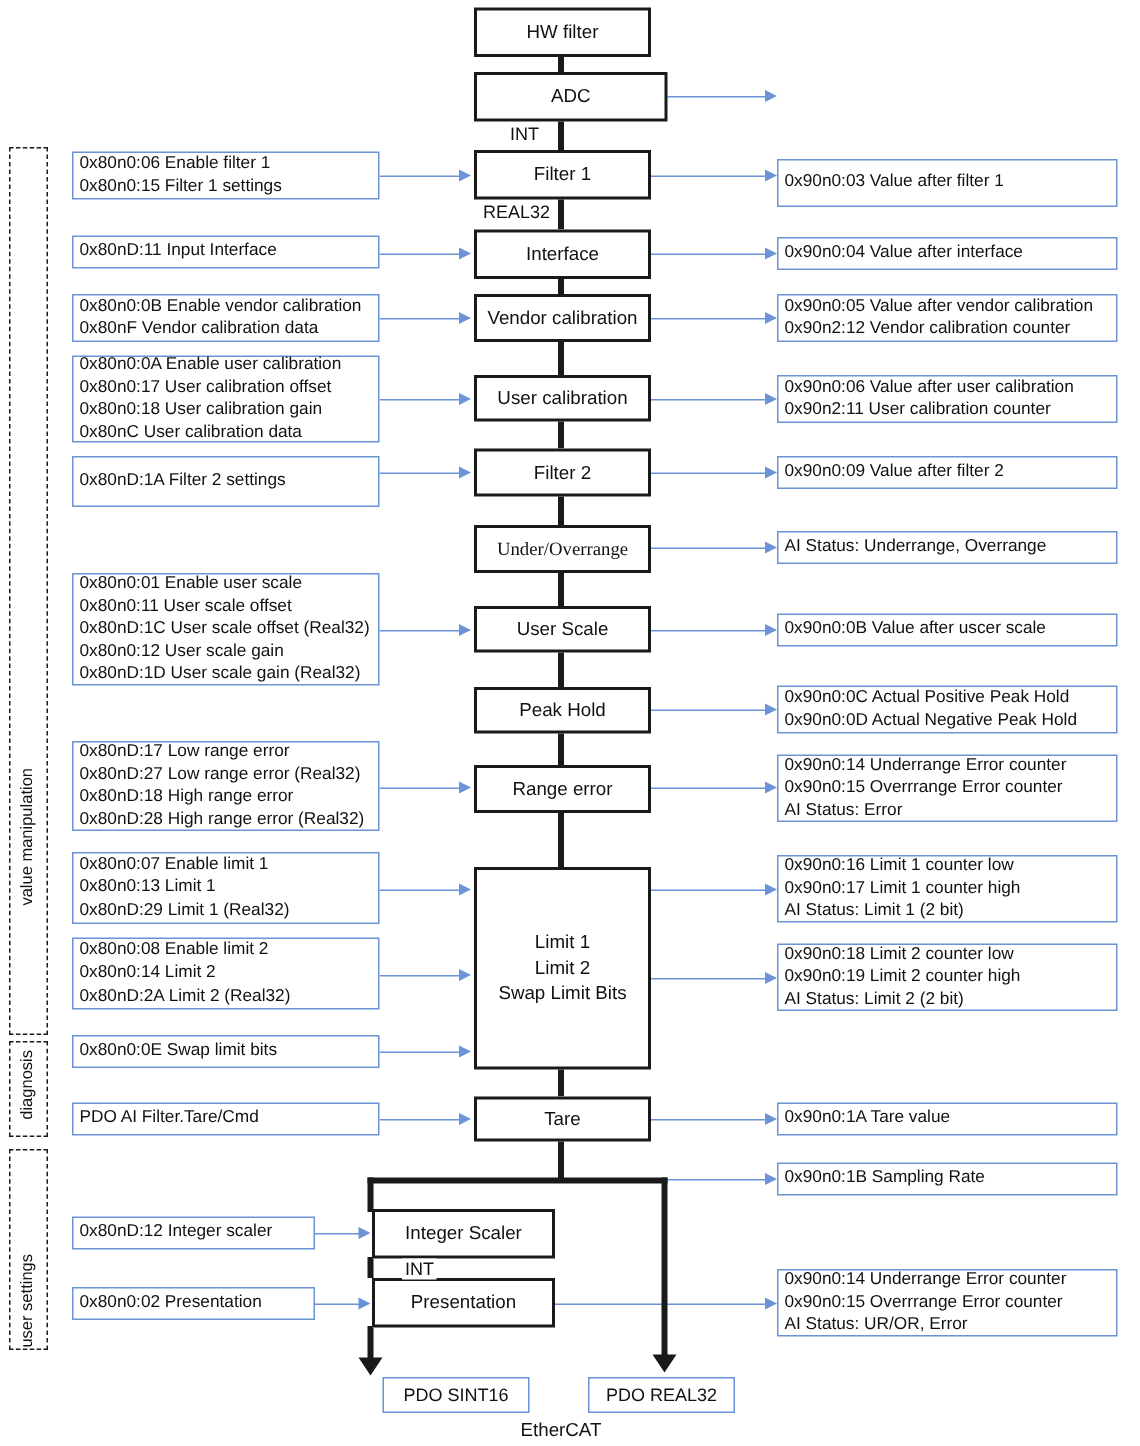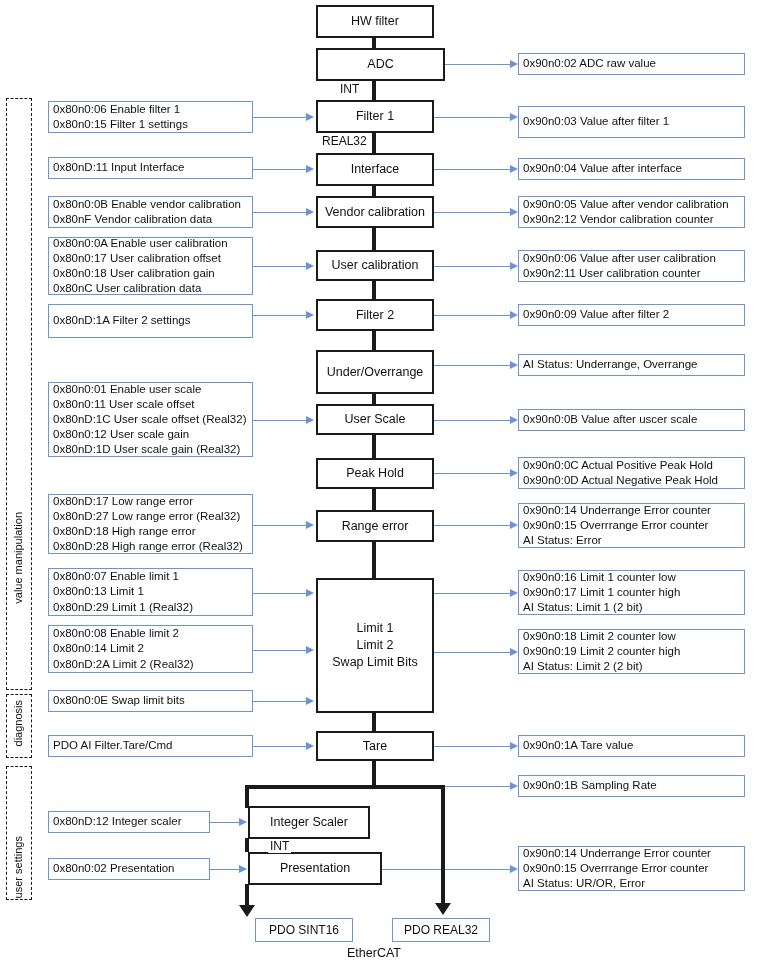--- a/index.html
+++ b/index.html
@@ -196,21 +196,21 @@
   </div>
 
   <div class="pbox" style="left:316px; top:250px; width:118px; height:31px;">
     <span>User calibration</span>
   </div>
 
   <div class="pbox" style="left:316px; top:299px; width:118px; height:32px;">
     <span>Filter 2</span>
   </div>
 
-  <div class="pbox" style="left:316px; top:350px; width:118px; height:44px;">
+  <div class="pbox" style="left:316px; top:350px; width:118px; height:32px;font-family:Liberation Serif, serif;">
     <span>Under/Overrange</span>
   </div>
 
   <div class="pbox" style="left:316px; top:404px; width:118px; height:31px;">
     <span>User Scale</span>
   </div>
 
   <div class="pbox" style="left:316px; top:458px; width:118px; height:31px;">
     <span>Peak Hold</span>
   </div>
@@ -228,21 +228,21 @@
   <div class="pbox" style="left:316px; top:731px; width:118px; height:30px;">
     <span>Tare</span>
   </div>
 
   <div class="pbox" style="left:248px; top:806px; width:122px; height:33px;">
     <span>Integer Scaler</span>
   </div>
 
   <div class="tlabel" style="left:268px; top:839px;">INT</div>
 
-  <div class="pbox" style="left:248px; top:852px; width:134px; height:33px;">
+  <div class="pbox" style="left:248px; top:852px; width:122px; height:33px;">
     <span>Presentation</span>
   </div>
 
   <div class="pdobox" style="left:255px; top:918px; width:98px; height:24px;">
     <span>PDO SINT16</span>
   </div>
   <div class="pdobox" style="left:392px; top:918px; width:98px; height:24px;">
     <span>PDO REAL32</span>
   </div>
   <div class="ethercat" style="left:347px; top:946px;">EtherCAT</div>
@@ -336,23 +336,20 @@
   <div class="barrow" style="left:239px; top:817.5px;"></div>
 
   <div class="bbox" style="left:48px; top:858px; width:162px; height:22px;">
     <span>0x80n0:02 Presentation</span>
   </div>
   <div class="bline" style="left:210px; top:869px; width:32px;"></div>
   <div class="barrow" style="left:239px; top:864.5px;"></div>
 
   <div class="bline" style="left:434px; top:64px; width:78px;"></div>
   <div class="barrow" style="left:510px; top:59.5px;"></div>
-  <div class="bbox" style="left:518px; top:53px; width:227px; height:22px;">
-    <span>0x90n0:02 ADC raw value</span>
-  </div>
 
   <div class="bline" style="left:434px; top:117px; width:78px;"></div>
   <div class="barrow" style="left:510px; top:112.5px;"></div>
   <div class="bbox" style="left:518px; top:106px; width:227px; height:32px;">
     <span>0x90n0:03 Value after filter 1</span>
   </div>
 
   <div class="bline" style="left:434px; top:169px; width:78px;"></div>
   <div class="barrow" style="left:510px; top:164.5px;"></div>
   <div class="bbox" style="left:518px; top:158px; width:227px; height:22px;">

